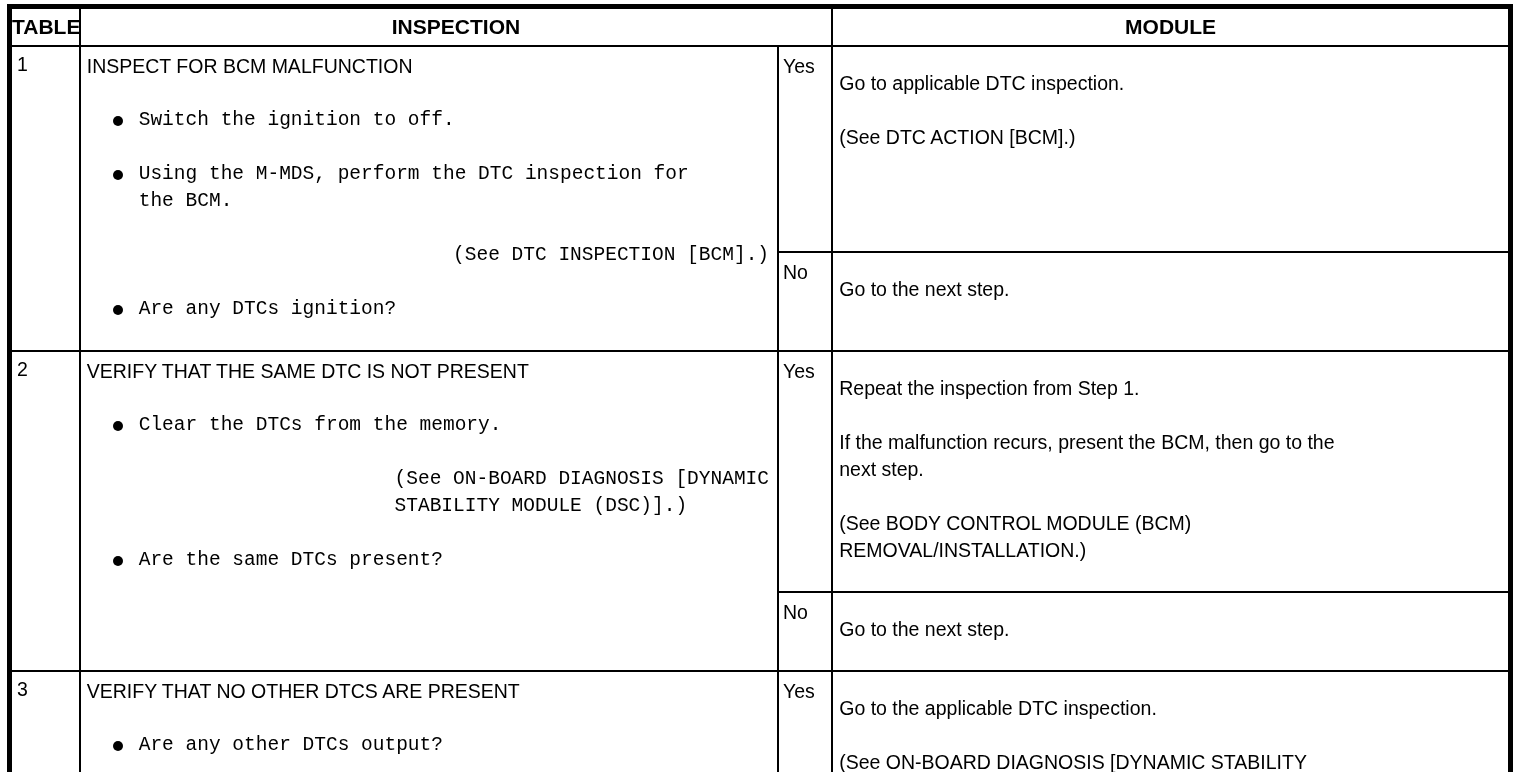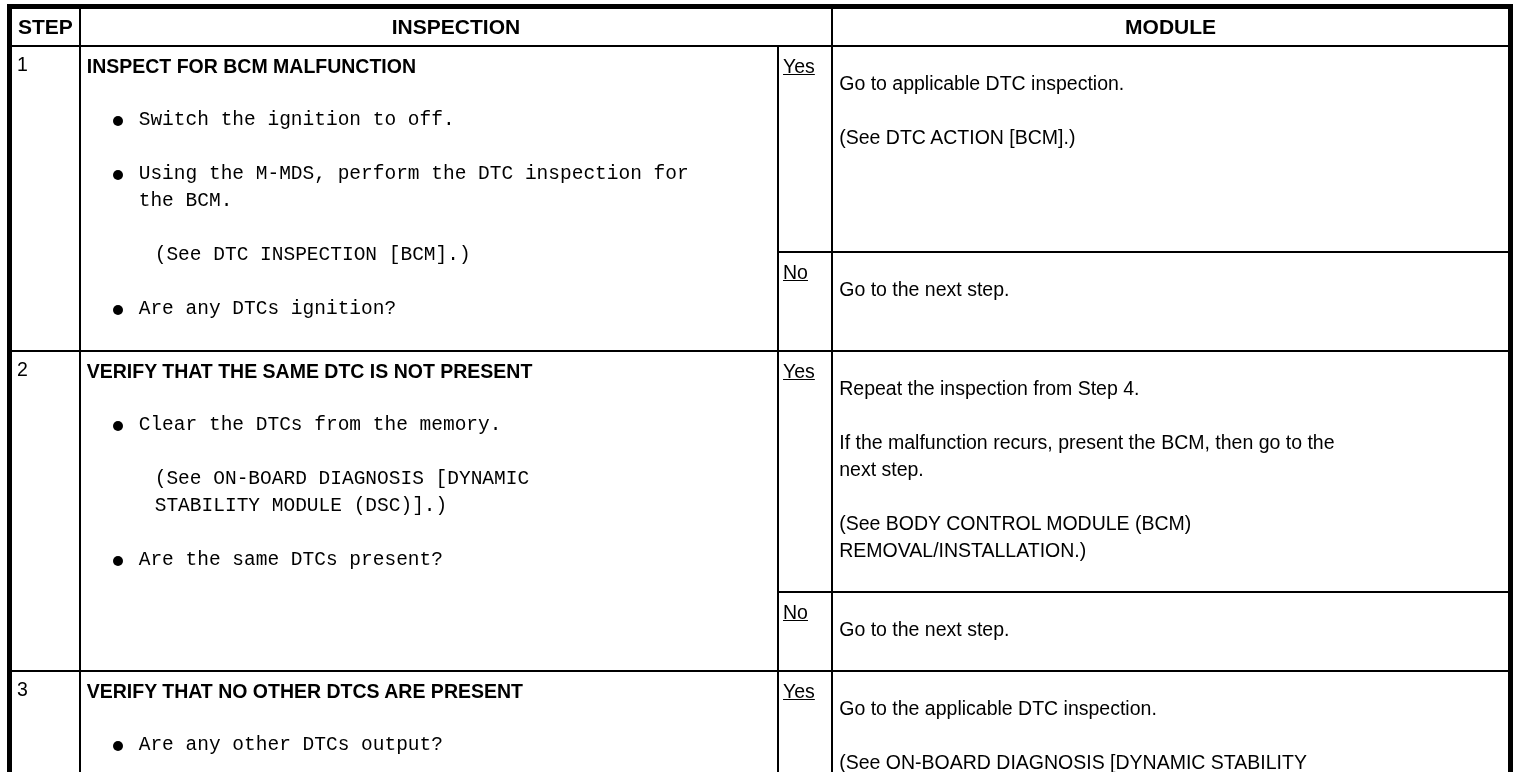--- a/index.html
+++ b/index.html
@@ -31,51 +31,51 @@
     height: 39px;
     line-height: 21px;
   }
   td {
     font-size: 19.5px;
     line-height: 27px;
   }
   .pad { padding: 6px 8px 0 6px; }
   .step-cell { padding: 4px 2px 0 5px; }
   .insp-title {
-    font-weight: bold;
+    font-weight: normal;
     margin: 0 0 27px 0;
     line-height: 27px;
   }
   .item { display: flex; margin: 0 0 27px 0; font-family: Liberation Mono, monospace; }
   .dot {
     flex: none;
     width: 10px; height: 10px;
     border-radius: 50%;
     background: #000;
     margin: 9px 16px 0 26px;
   }
-  .note-item { margin-left: 68px; }
+  .note-item { margin-left: 36px; justify-content: flex-end; }
   .txt { white-space: pre-line; }
-  .yn-cell { padding: 6px 0 0 4px; text-decoration: underline; }
+  .yn-cell { padding: 6px 0 0 4px; }
   .action-cell .ap { margin: 17px 0 27px 0; white-space: pre-line; }
 </style>
 </head>
 <body>
 
 <table class="ts-table">
   <colgroup>
     <col style="width:70px">
     <col style="width:696px">
     <col style="width:54px">
     <col style="width:676px">
   </colgroup>
 
   <tbody>
       <tr>
-    <th>STEP</th>
+    <th>TABLE</th>
     <th colspan="2">INSPECTION</th>
     <th>MODULE</th>
   </tr>
 
   <tr style="height:199px">
     <td rowspan="2" class="step-cell">
       <span>1</span>
     </td>
     <td rowspan="2" class="pad">
       <div class="insp-title">INSPECT FOR BCM MALFUNCTION</div>
@@ -123,21 +123,21 @@
         <span class="txt">(See ON-BOARD DIAGNOSIS [DYNAMIC
 STABILITY MODULE (DSC)].)</span>
       </div>
       <div class="item">
         <span class="dot"></span>
         <span class="txt">Are the same DTCs present?</span>
       </div>
     </td>
     <td class="yn-cell">Yes</td>
     <td class="pad action-cell">
-      <p class="ap">Repeat the inspection from Step 4.</p>
+      <p class="ap">Repeat the inspection from Step 1.</p>
       <p class="ap">If the malfunction recurs, present the BCM, then go to the
 next step.</p>
       <p class="ap">(See BODY CONTROL MODULE (BCM)
 REMOVAL/INSTALLATION.)</p>
     </td>
   </tr>
   <tr style="height:40px">
     <td class="yn-cell">No</td>
     <td class="pad action-cell">
       <p class="ap">Go to the next step.</p>

